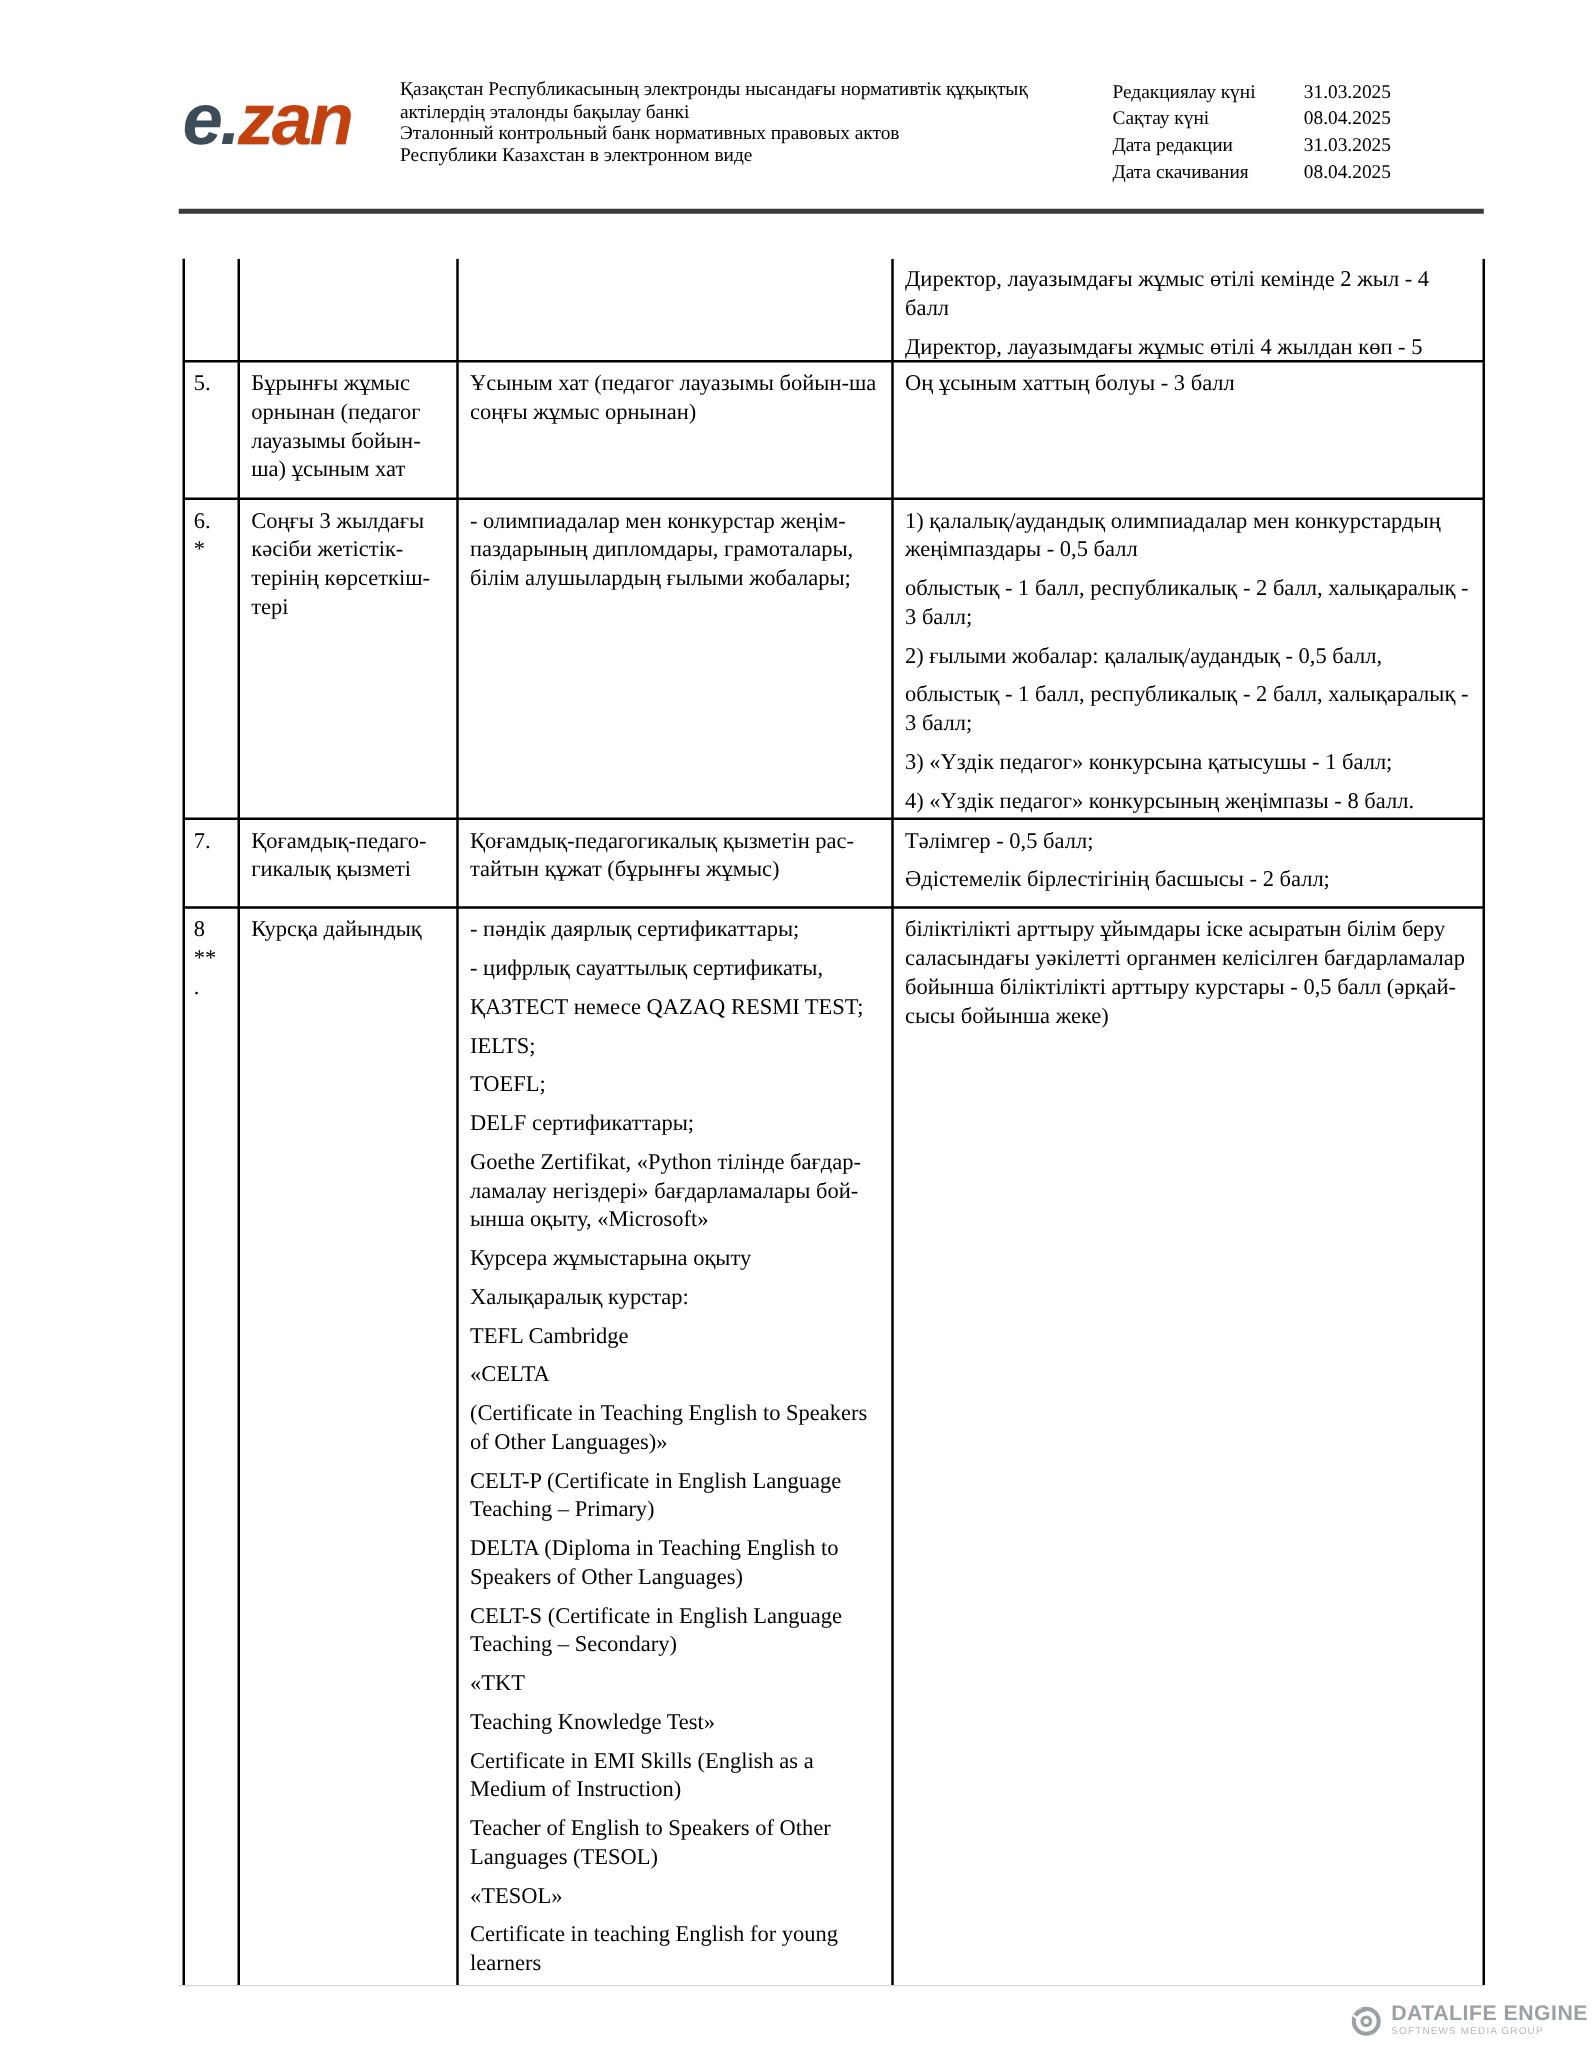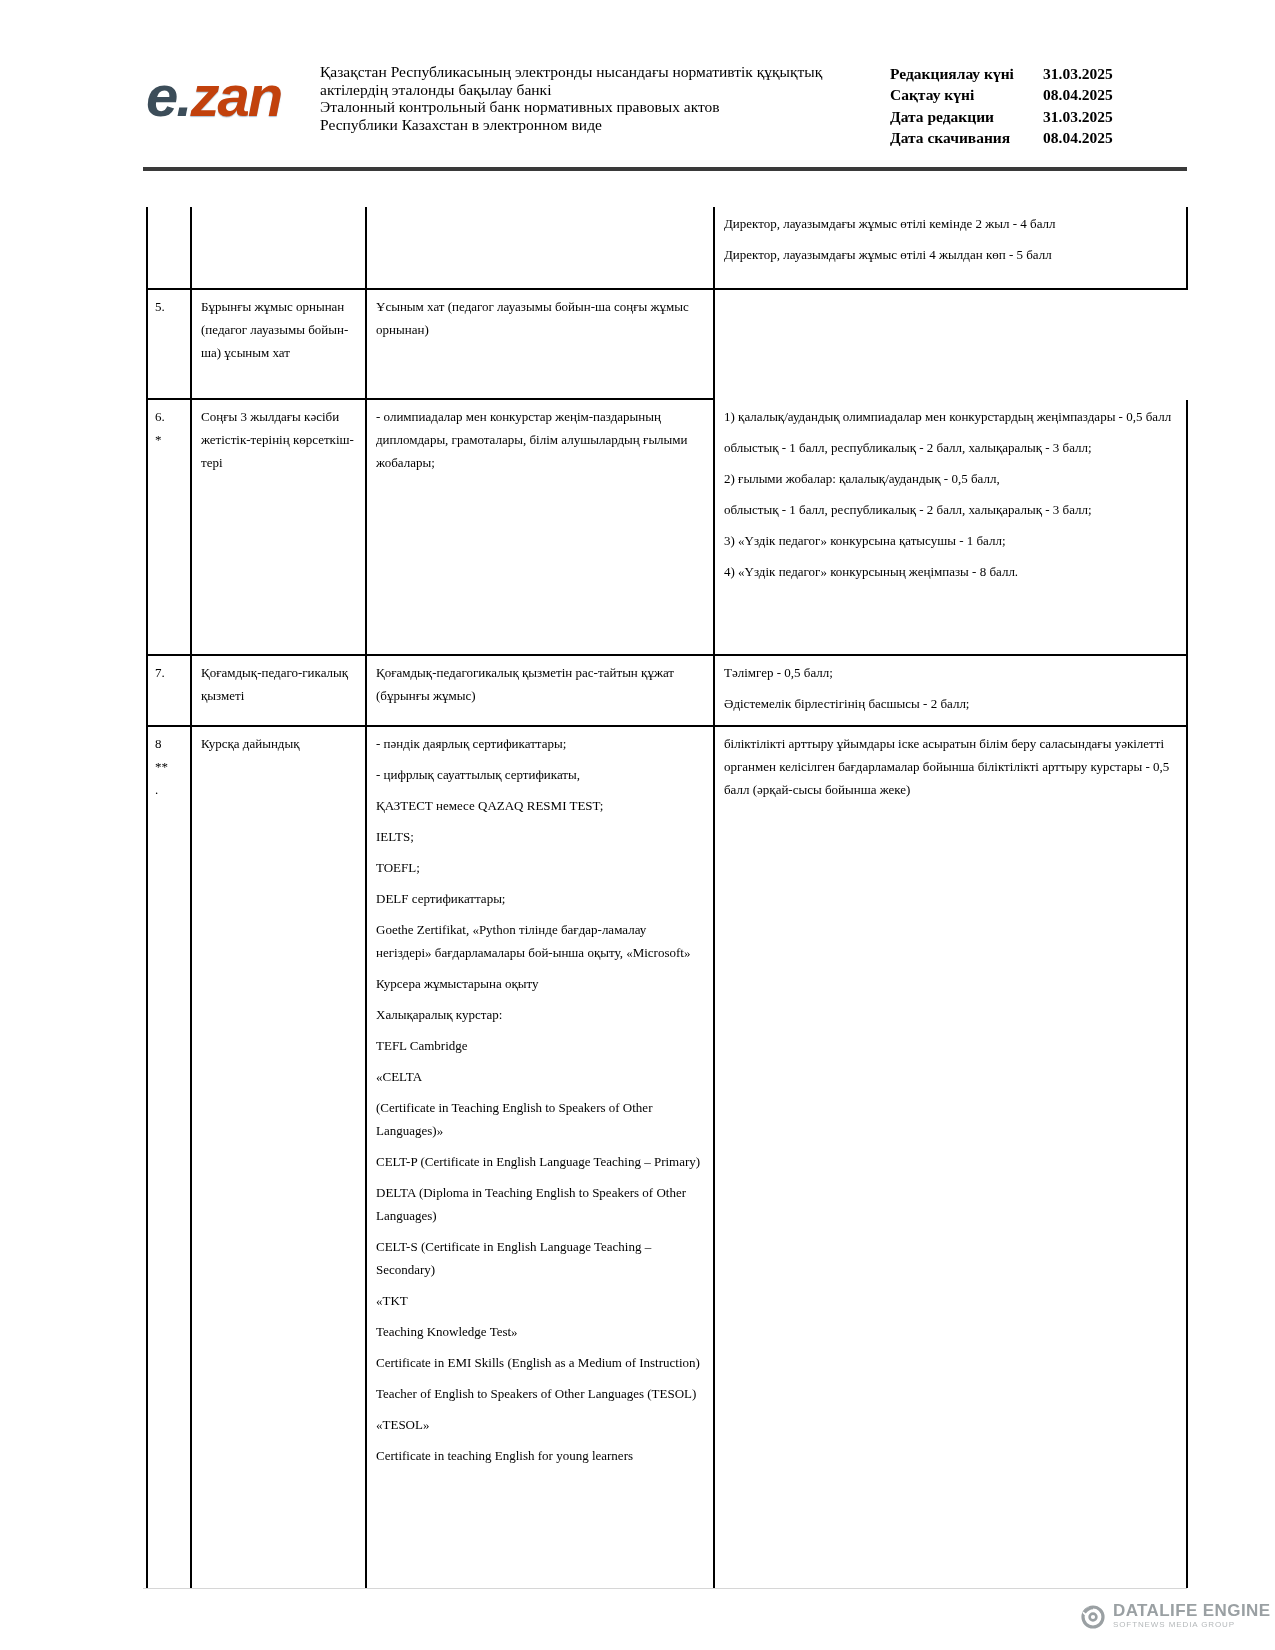--- a/index.html
+++ b/index.html
@@ -21,21 +21,21 @@
   }
   .logo-e   { color: #3c4d59; }
   .logo-zan { color: #c2410c; text-shadow: 0 1px 1px rgba(30,80,130,.35); }
 
   .bank-title {
     position: absolute; left: 320px; top: 63px; width: 545px;
     font-size: 15.5px; line-height: 17.6px;
   }
 
   .dates { position: absolute; left: 890px; top: 63px; font-size: 15.5px; line-height: 21.3px; }
-  .dates .drow { display: flex; font-weight: bold; }
+  .dates .drow { display: flex; }
   .dates .dlabel { width: 153px; }
   .dates .dvalue { white-space: nowrap; }
 
   .rule { position: absolute; left: 143px; top: 167px; width: 1044px; height: 4px; background: #3a3a3a; }
 
   
   .table {
     position: absolute; left: 146px; top: 207px;
     width: 1040px; height: 1381px;
     overflow: hidden;
@@ -46,21 +46,21 @@
   .r0 { height: 83px; }
   .r1 { height: 110px; }
   .r2 { height: 256px; }
   .r3 { height: 71px; }
   .r4 { height: 861px; }
   .cell {
     border-right: 2px solid #000;
     border-bottom: 2px solid #000;
     box-sizing: border-box;
     padding: 5px 9px 0 9px;
-    font-size: 13px; line-height: 23px;
+    font-size: 18px; line-height: 23px;
     overflow: hidden;
   }
   .r4 .cell { border-bottom: none; }
   .cell.num { padding-left: 7px; padding-right: 3px; }
   .cell p.para { margin: 0 0 8px 0; }
   .cell div.line { margin: 0; }
 
   .page-cut-line { position: absolute; left: 143px; top: 1588px; width: 1044px; height: 1px; background: #d6d6d6; }
 
   
@@ -121,20 +121,23 @@
     </div>
     <div class="trow r1">
       <div class="cell num">
         <div class="line">5.</div>
       </div>
       <div class="cell crit">
         <p class="para">Бұрынғы жұмыс орнынан (педагог лауазымы бойын-ша) ұсыным хат</p>
       </div>
       <div class="cell docs">
         <p class="para">Ұсыным хат (педагог лауазымы бойын-ша соңғы жұмыс орнынан)</p>
+      </div>
+      <div class="cell scores">
+        <p class="para">Оң ұсыным хаттың болуы - 3 балл</p>
       </div>
     </div>
     <div class="trow r2">
       <div class="cell num">
         <div class="line">6.</div>
         <div class="line">*</div>
       </div>
       <div class="cell crit">
         <p class="para">Соңғы 3 жылдағы кәсіби жетістік-терінің көрсеткіш-тері</p>
       </div>

